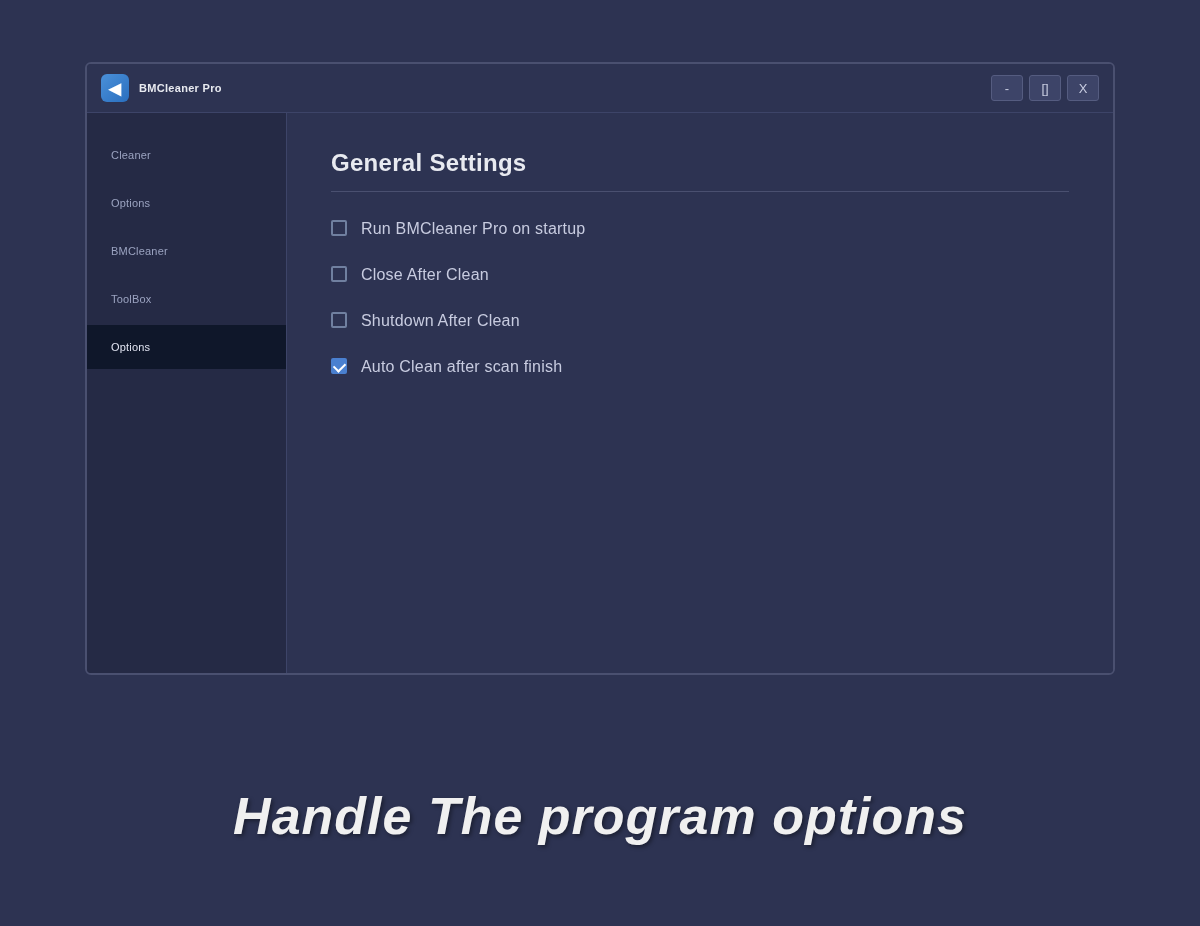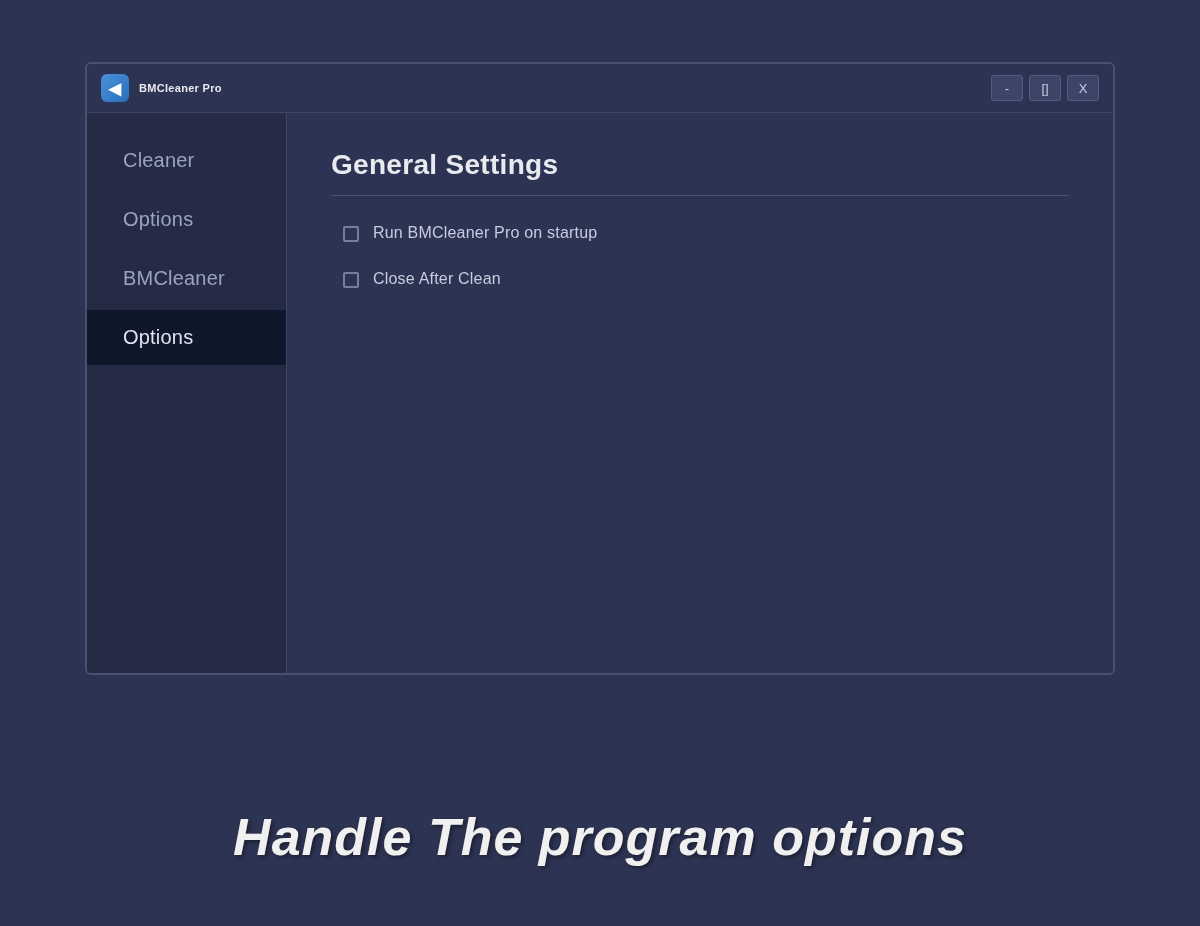--- a/index.html
+++ b/index.html
@@ -95,65 +95,64 @@
       width: 200px;
       background-color: #252a45;
       border-right: 1px solid #3d4468;
       display: flex;
       flex-direction: column;
       padding: 20px 0;
       gap: 4px;
     }
 
     .sidebar-item {
-      padding: 16px 36px;
+      padding: 16px 24px;
       color: #9ba3c0;
-      font-size: 20px;
+      font-size: 11px;
       cursor: pointer;
       letter-spacing: 0.2px;
       transition: background 0.15s;
     }
 
     .sidebar-item.active {
       background-color: #0f172a;
       color: #e0e3f0;
     }
 
     .main-content {
       flex: 1;
       background-color: #2d3352;
       padding: 36px 44px;
     }
 
     .section-title {
       color: #e8eaf0;
-      font-size: 28px;
+      font-size: 24px;
       font-weight: 700;
       margin-bottom: 14px;
       letter-spacing: 0.3px;
     }
 
     .divider {
       border: none;
       border-top: 1px solid #4a5070;
       margin-bottom: 28px;
     }
 
     .options-list {
       display: flex;
       flex-direction: column;
       gap: 28px;
     }
 
     .option-item {
       display: flex;
-      align-items: flex-end;
+      align-items: flex-start;
       gap: 14px;
       cursor: pointer;
-      margin-left: 12px;
     }
 
     .checkbox {
       width: 16px;
       height: 16px;
       border: 2px solid #7080a0;
       border-radius: 2px;
       display: flex;
       align-items: center;
       justify-content: center;
@@ -204,21 +203,21 @@
       letter-spacing: 1px;
       text-shadow: 2px 2px 4px rgba(0,0,0,0.4);
       width: 100%;
     }
 
     .footer-section {
       width: 100%;
       display: flex;
       justify-content: center;
       align-items: center;
-      padding: 72px 20px 20px;
+      padding: 51px 20px 20px;
     }
   </style>
 </head>
 <body>
 
 <div class="app-window">
   <div class="title-bar">
     <div class="title-bar-left">
       <div class="app-icon">
         <span>◀</span>
@@ -231,35 +230,44 @@
       <button class="win-btn close-btn">X</button>
     </div>
   </div>
 
   <div class="app-body">
     <div class="sidebar">
 
     <div class="sidebar-item">Cleaner</div>
         <div class="sidebar-item">Options</div>
         <div class="sidebar-item">BMCleaner</div>
+        <div class="sidebar-item">ToolBox</div>
         <div class="sidebar-item active">Options</div>
       </div>
     <div class="main-content">
       <div class="section-title">General Settings</div>
       <hr class="divider">
       <div class="options-list">
 
       <div class="option-item">
             <div class="checkbox unchecked"></div>
             <span class="option-label">Run BMCleaner Pro on startup</span>
           </div>
           <div class="option-item">
             <div class="checkbox unchecked"></div>
             <span class="option-label">Close After Clean</span>
           </div>
+          <div class="option-item">
+            <div class="checkbox unchecked"></div>
+            <span class="option-label">Shutdown After Clean</span>
+          </div>
+          <div class="option-item">
+            <div class="checkbox checked"></div>
+            <span class="option-label">Auto Clean after scan finish</span>
+          </div>
         </div>
     </div>
   </div>
 </div>
 
 <div class="footer-section">
   <div class="bottom-text">Handle The program options</div>
 </div>
 
 </body></html>

